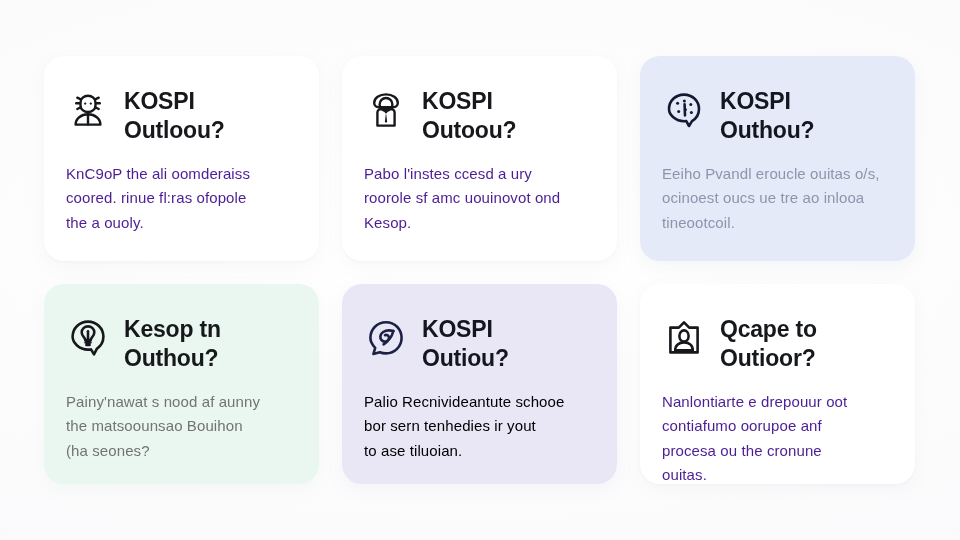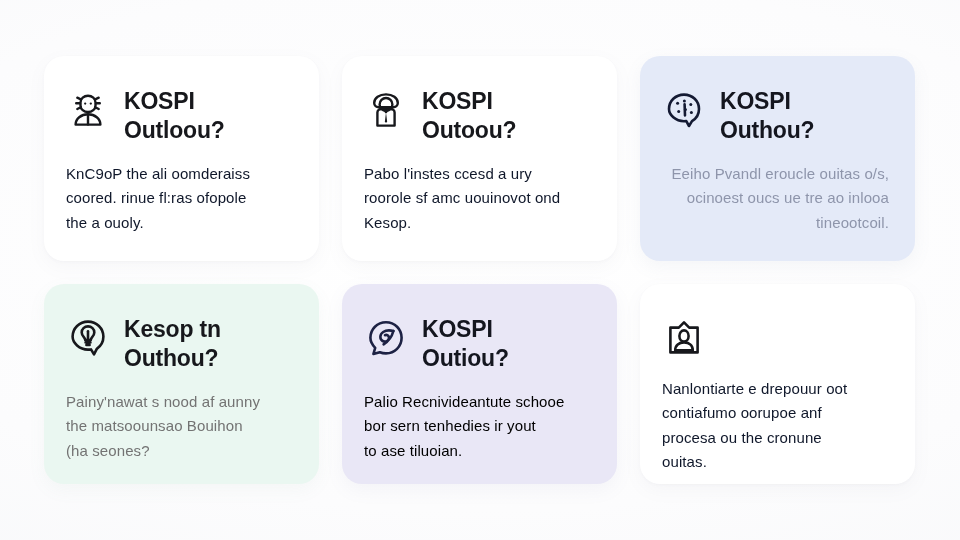--- a/index.html
+++ b/index.html
@@ -94,25 +94,25 @@
   }
   .card.lav .card-title,
   .card.blue .card-title {
     color: #14161f;
   }
 
   .card-body {
     margin: 17px 0 0 0;
     font-size: 15px;
     line-height: 1.62;
-    color: #0f172a;
+    color: #4c1d95;
     white-space: pre-line;
     letter-spacing: 0.1px;
   }
-  .card.blue .card-body { color: #8e95ab; text-align: right; }
+  .card.blue .card-body { color: #8e95ab; }
   .card.mint .card-body { color: #737373; }
   .card.lav  .card-body { color: #000000; }
 </style>
 </head>
 <body>
 
 <div id="page">
   <div id="grid">
 
     <div class="card plain">
@@ -226,20 +226,22 @@
 
     <div class="card plain">
       <div class="card-head">
         <span class="icon">
           <svg viewBox="0 0 44 44" fill="none" stroke="#17181c" stroke-width="2.6" stroke-linecap="round" stroke-linejoin="round">
             <path d="M8.4 11.6 L16.8 11.6 L22 6.4 L27.2 11.6 L35.6 11.6 L35.6 36.4 L8.4 36.4 Z"></path>
             <ellipse cx="22" cy="20.0" rx="4.6" ry="5.6"></ellipse>
             <path d="M13.2 34.2 C13.2 29.2 17.1 26.4 22 26.4 C26.9 26.4 30.8 29.2 30.8 34.2 Z"></path>
           </svg>
         </span>
+        <h2 class="card-title">Qcape to
+Outioor?</h2>
       </div>
       <p class="card-body">Nanlontiarte e drepouur oot
 contiafumo oorupoe anf
 procesa ou the cronune
 ouitas.</p>
     </div>
 
   </div>
 </div>
 

